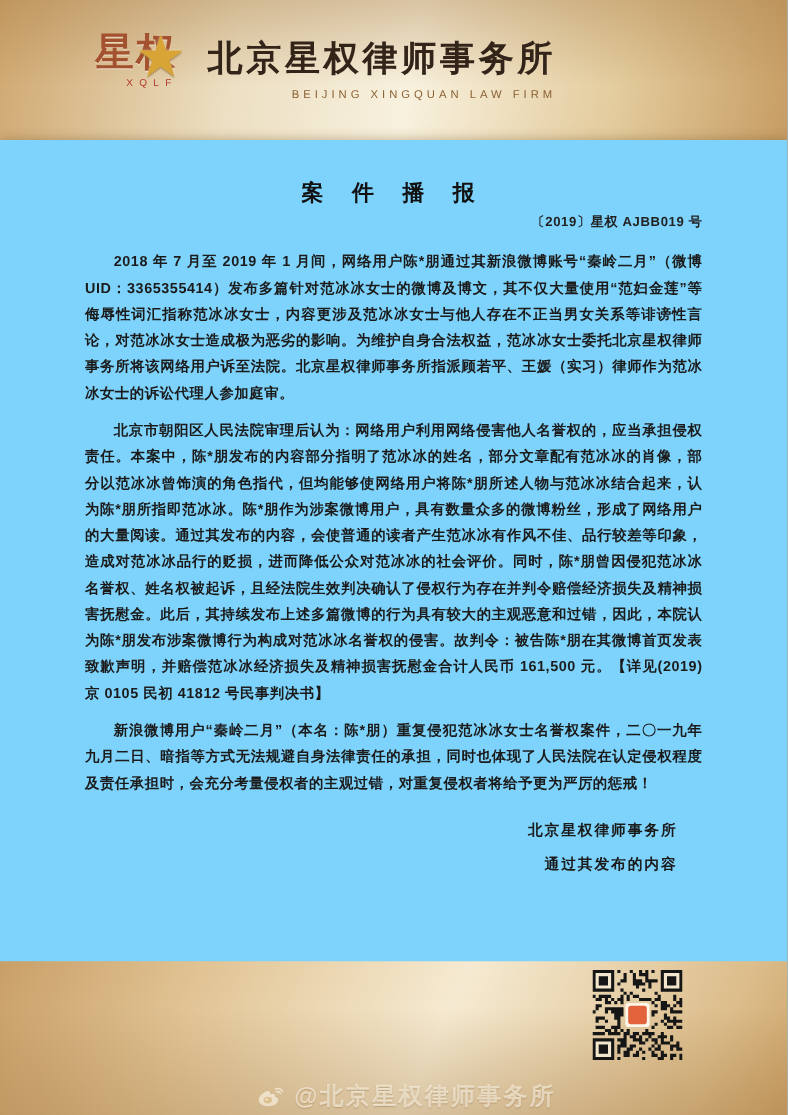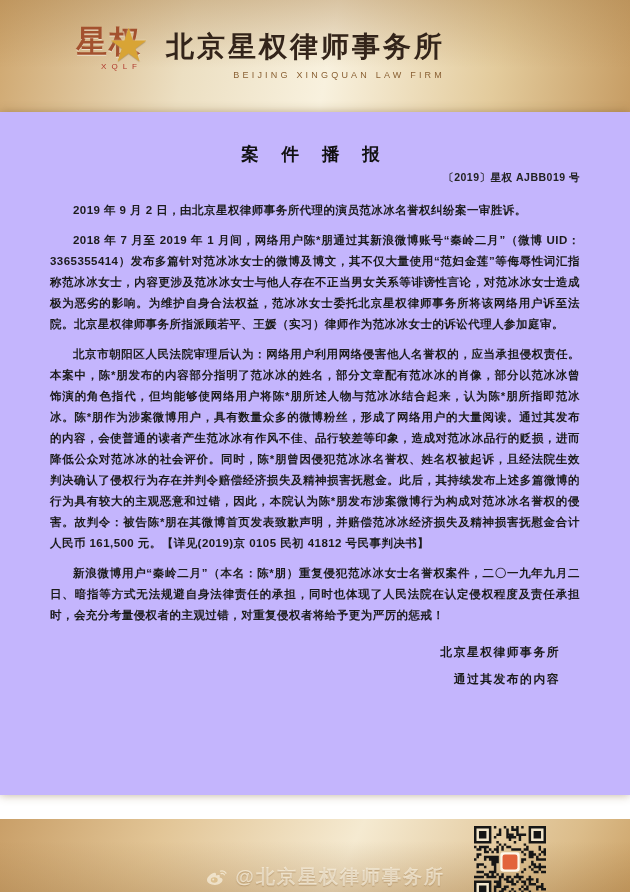--- a/index.html
+++ b/index.html
@@ -10,21 +10,21 @@
   }
   
   .band-top{
     position:absolute;top:0;left:0;right:0;height:124px;
     background:
       linear-gradient(180deg, rgba(166,122,66,.38) 0%, rgba(166,122,66,0) 55%),
       linear-gradient(100deg,#cfa76f 0%,#ecdfc2 30%,#f8f1de 52%,#e3cb9c 78%,#c69c63 100%);
     text-align: right;
   }
   .band-bottom{
-    position:absolute;bottom:0;left:0;right:0;height:73px;
+    position:absolute;bottom:0;left:0;right:0;height:123px;
     background:
       linear-gradient(0deg, rgba(150,105,50,.30) 0%, rgba(150,105,50,0) 70%),
       linear-gradient(115deg,#c99f68 0%,#e2c596 25%,#f5ead1 55%,#dcbd8b 88%,#cda46a 100%);
   }
   
   .logo-wrap{position:absolute;left:46px;top:26px;display:flex;align-items:flex-start;}
   .logo-mark{position:relative;width:96px;height:58px;}
   .logo-chars{
     font-size:31px;font-weight:bold;line-height:1.05;color:#a3512e;letter-spacing:2px;
     font-family:"Liberation Serif","DejaVu Serif",serif;
@@ -36,22 +36,22 @@
     text-shadow:0 1px 1px rgba(120,80,20,.45), 0 0 2px rgba(255,240,200,.8);
   }
   .firm-names{margin-left:24px;padding-top:2px;}
   .firm-cn{
     font-size:28px;font-weight:bold;color:#33241a;letter-spacing:3px;
     font-family:"Liberation Serif","DejaVu Serif",serif;
   }
   .firm-en{font-size:9px;font-weight:normal;color:#8a6134;letter-spacing:3.2px;margin-top:4px;}
   
   .paper{
-    position:absolute;top:112px;bottom:97px;left:0;right:0;background:#c4b5fd;
-    padding:16px 50px 0;box-sizing:border-box;color:#1b1b1b;
+    position:absolute;top:112px;bottom:97px;left:0;right:0;background:#7dd3fc;
+    padding:16px 68px 0;box-sizing:border-box;color:#1b1b1b;
     box-shadow:0 0 9px rgba(115,82,38,.45);
   }
   .doc-title{
     margin:14px 0 0;font-size:17.5px;font-weight:bold;text-align:center;
     letter-spacing:9px;color:#111;
   }
   .doc-number{
     margin-top:5px;text-align:right;font-size:10.5px;font-weight:600;
     letter-spacing:.5px;color:#222;
   }
@@ -89,21 +89,20 @@
         <div class="firm-cn">北京星权律师事务所</div>
         <div class="firm-en">BEIJING XINGQUAN LAW FIRM</div>
       </div>
     </div>
   </div>
 
   <div class="paper">
     <h1 class="doc-title">案 件 播 报</h1>
     <div class="doc-number">〔2019〕星权 AJBB019 号</div>
     <div class="doc-paragraphs">
-      <p>2019 年 9 月 2 日，由北京星权律师事务所代理的演员范冰冰名誉权纠纷案一审胜诉。</p>
       <p>2018 年 7 月至 2019 年 1 月间，网络用户陈*朋通过其新浪微博账号“秦岭二月”（微博 UID：3365355414）发布多篇针对范冰冰女士的微博及博文，其不仅大量使用“范妇金莲”等侮辱性词汇指称范冰冰女士，内容更涉及范冰冰女士与他人存在不正当男女关系等诽谤性言论，对范冰冰女士造成极为恶劣的影响。为维护自身合法权益，范冰冰女士委托北京星权律师事务所将该网络用户诉至法院。北京星权律师事务所指派顾若平、王媛（实习）律师作为范冰冰女士的诉讼代理人参加庭审。</p>
       <p>北京市朝阳区人民法院审理后认为：网络用户利用网络侵害他人名誉权的，应当承担侵权责任。本案中，陈*朋发布的内容部分指明了范冰冰的姓名，部分文章配有范冰冰的肖像，部分以范冰冰曾饰演的角色指代，但均能够使网络用户将陈*朋所述人物与范冰冰结合起来，认为陈*朋所指即范冰冰。陈*朋作为涉案微博用户，具有数量众多的微博粉丝，形成了网络用户的大量阅读。通过其发布的内容，会使普通的读者产生范冰冰有作风不佳、品行较差等印象，造成对范冰冰品行的贬损，进而降低公众对范冰冰的社会评价。同时，陈*朋曾因侵犯范冰冰名誉权、姓名权被起诉，且经法院生效判决确认了侵权行为存在并判令赔偿经济损失及精神损害抚慰金。此后，其持续发布上述多篇微博的行为具有较大的主观恶意和过错，因此，本院认为陈*朋发布涉案微博行为构成对范冰冰名誉权的侵害。故判令：被告陈*朋在其微博首页发表致歉声明，并赔偿范冰冰经济损失及精神损害抚慰金合计人民币 161,500 元。【详见(2019)京 0105 民初 41812 号民事判决书】</p>
       <p>新浪微博用户“秦岭二月”（本名：陈*朋）重复侵犯范冰冰女士名誉权案件，二〇一九年九月二日、暗指等方式无法规避自身法律责任的承担，同时也体现了人民法院在认定侵权程度及责任承担时，会充分考量侵权者的主观过错，对重复侵权者将给予更为严厉的惩戒！</p>
     </div>
     <div class="signature">
       <div class="sig-line">北京星权律师事务所</div>
       <div class="sig-line">通过其发布的内容</div>
     </div>
   </div>
 

